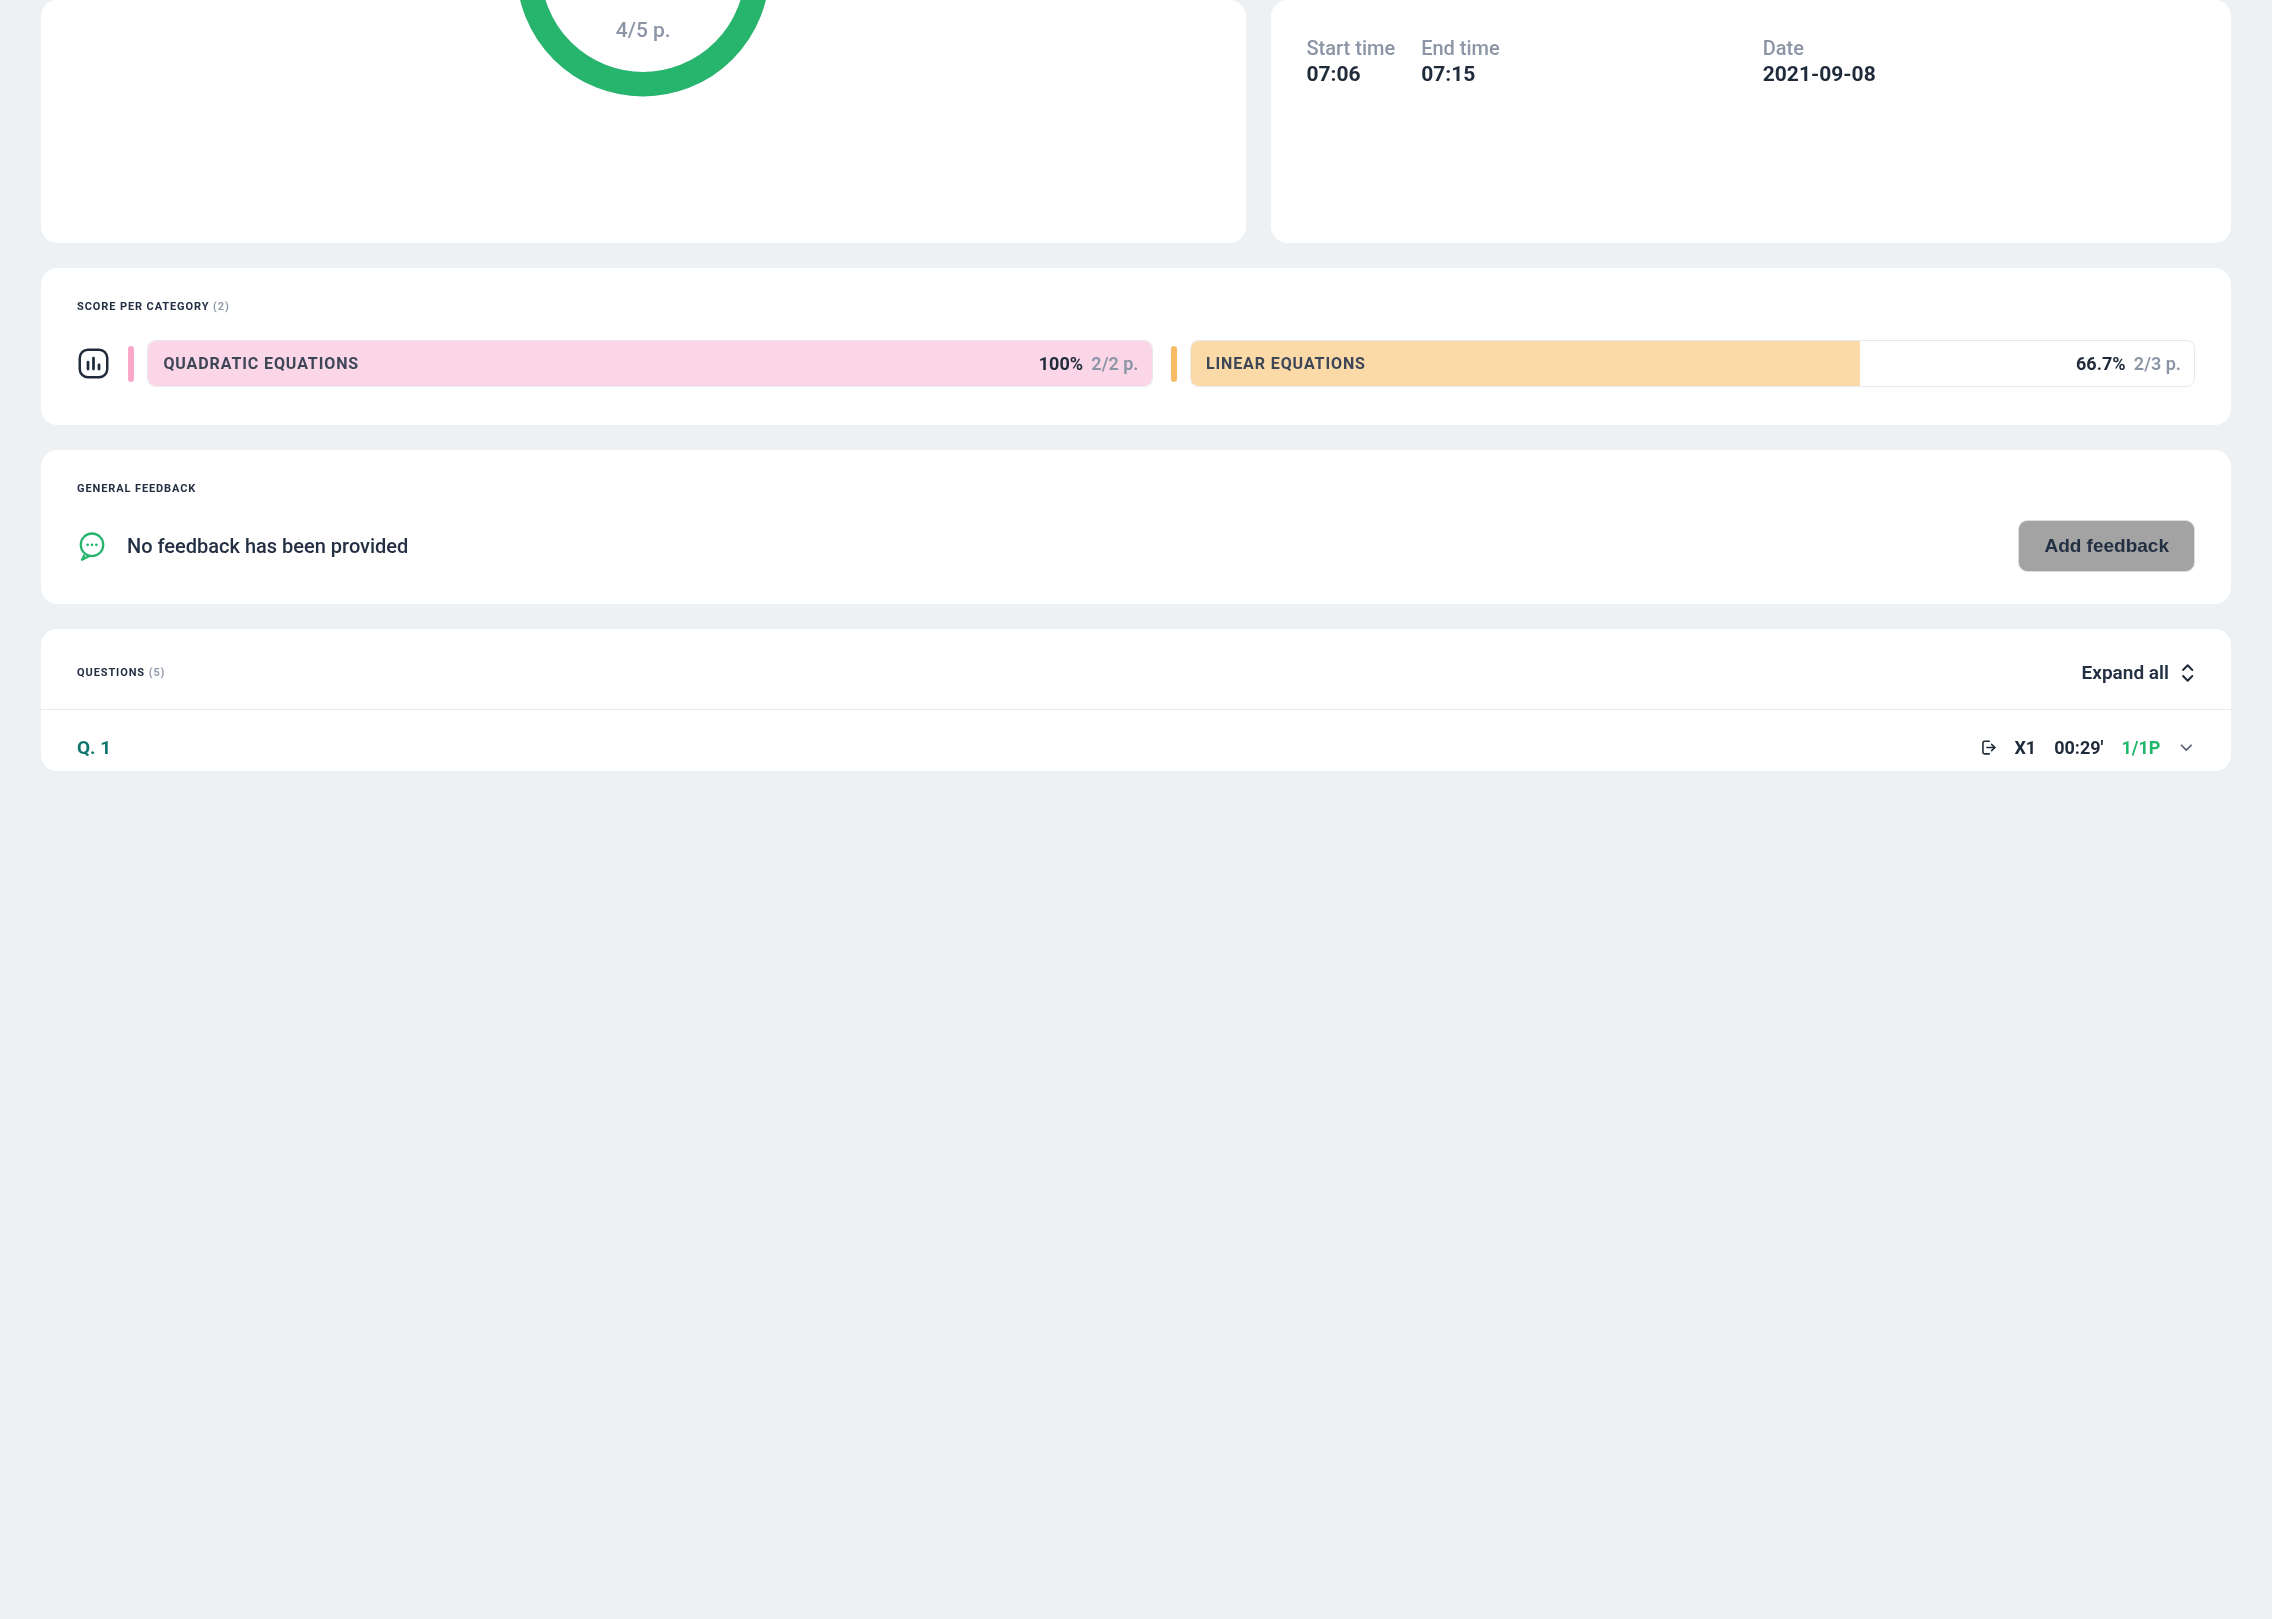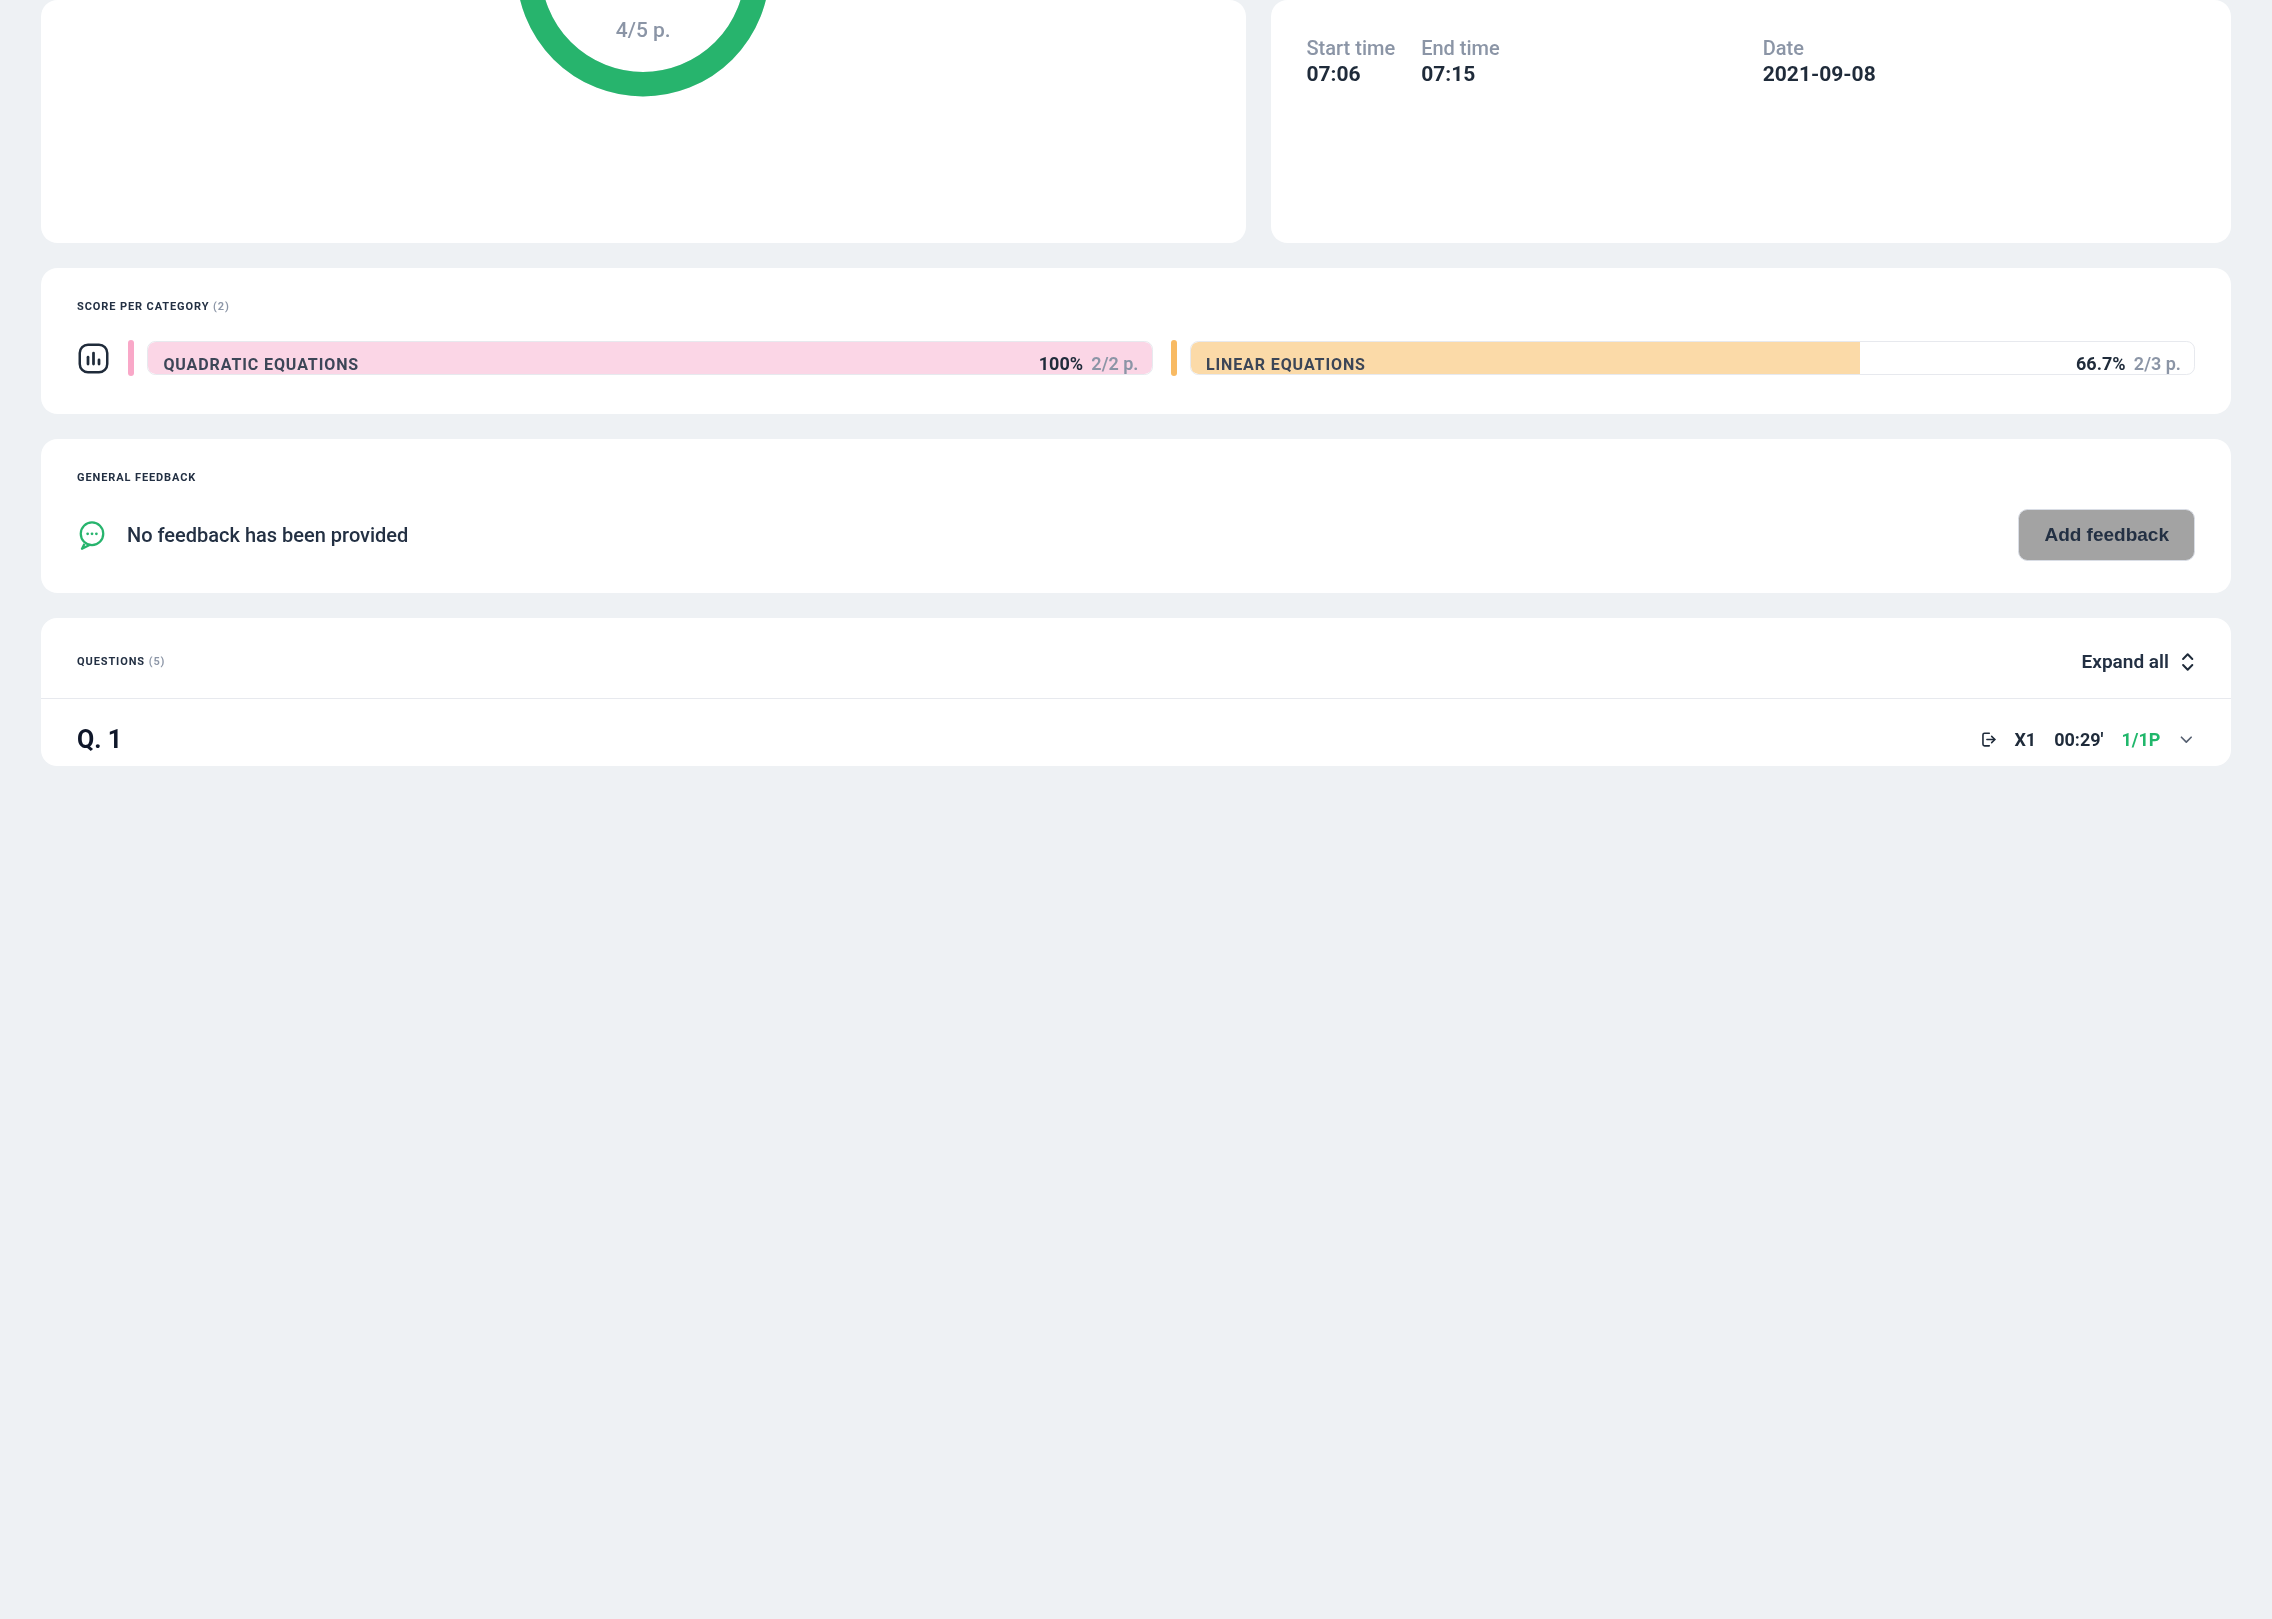--- a/index.html
+++ b/index.html
@@ -54,21 +54,21 @@
 
     .categories-card { padding-bottom: 38px; }
     .cat-row { display: flex; align-items: center; gap: 18px; margin-top: 27px; }
     .cat-icon { width: 33px; height: 33px; flex: 0 0 auto; }
 
     .cat-item { flex: 1; display: flex; align-items: center; gap: 13px; }
     .cat-mark { width: 6px; height: 36px; border-radius: 4.7px; flex: 0 0 auto; }
     .cat-mark.pink { background: #f9a8c8; }
     .cat-mark.orange { background: #f8ba63; }
 
-    .cat-bar { flex: 1; position: relative; height: 34px; border: 0.9px solid #e7e9ee; border-radius: 8.3px; overflow: hidden; display: flex; align-items: flex-end; }
+    .cat-bar { flex: 1; position: relative; height: 47px; border: 0.9px solid #e7e9ee; border-radius: 8.3px; overflow: hidden; display: flex; align-items: center; }
     .cat-fill { position: absolute; left: 0; top: 0; bottom: 0; border-radius: 7px 0 0 7px; }
     .cat-fill.pink { background: #fbd6e6; width: 100%; border-radius: 7px; }
     .cat-fill.orange { background: #fbdaa8; width: 66.7%; }
     .cat-name {
       position: relative;
       z-index: 1;
       font-size: 16px;
       font-weight: 700;
       letter-spacing: 0.9px;
       color: #3c4657;
@@ -100,21 +100,21 @@
     .expand-icon { width: 15.4px; height: 20px; }
 
     .question-row {
       border-top: 0.9px solid #e7e9ee;
       margin: 25px -36px 0 -36px;
       padding: 26px 36px 12px 36px;
       display: flex;
       align-items: center;
       gap: 13px;
     }
-    .q-label { font-size: 25px; font-weight: 700; color: #0f172a; flex: 1; }
+    .q-label { font-size: 19px; font-weight: 700; color: #0f766e; flex: 1; }
     .q-meta { display: flex; align-items: center; gap: 18px; font-size: 18px; font-weight: 700; }
     .q-attempts { display: flex; align-items: center; gap: 16px; color: #1f2b3a; }
     .q-time { color: #1f2b3a; }
     .q-points { color: #20b76b; }
     .q-chevron { width: 16.6px; height: 16.6px; }
   </style>
 </head>
 <body>
 
 <div class="top-row">

